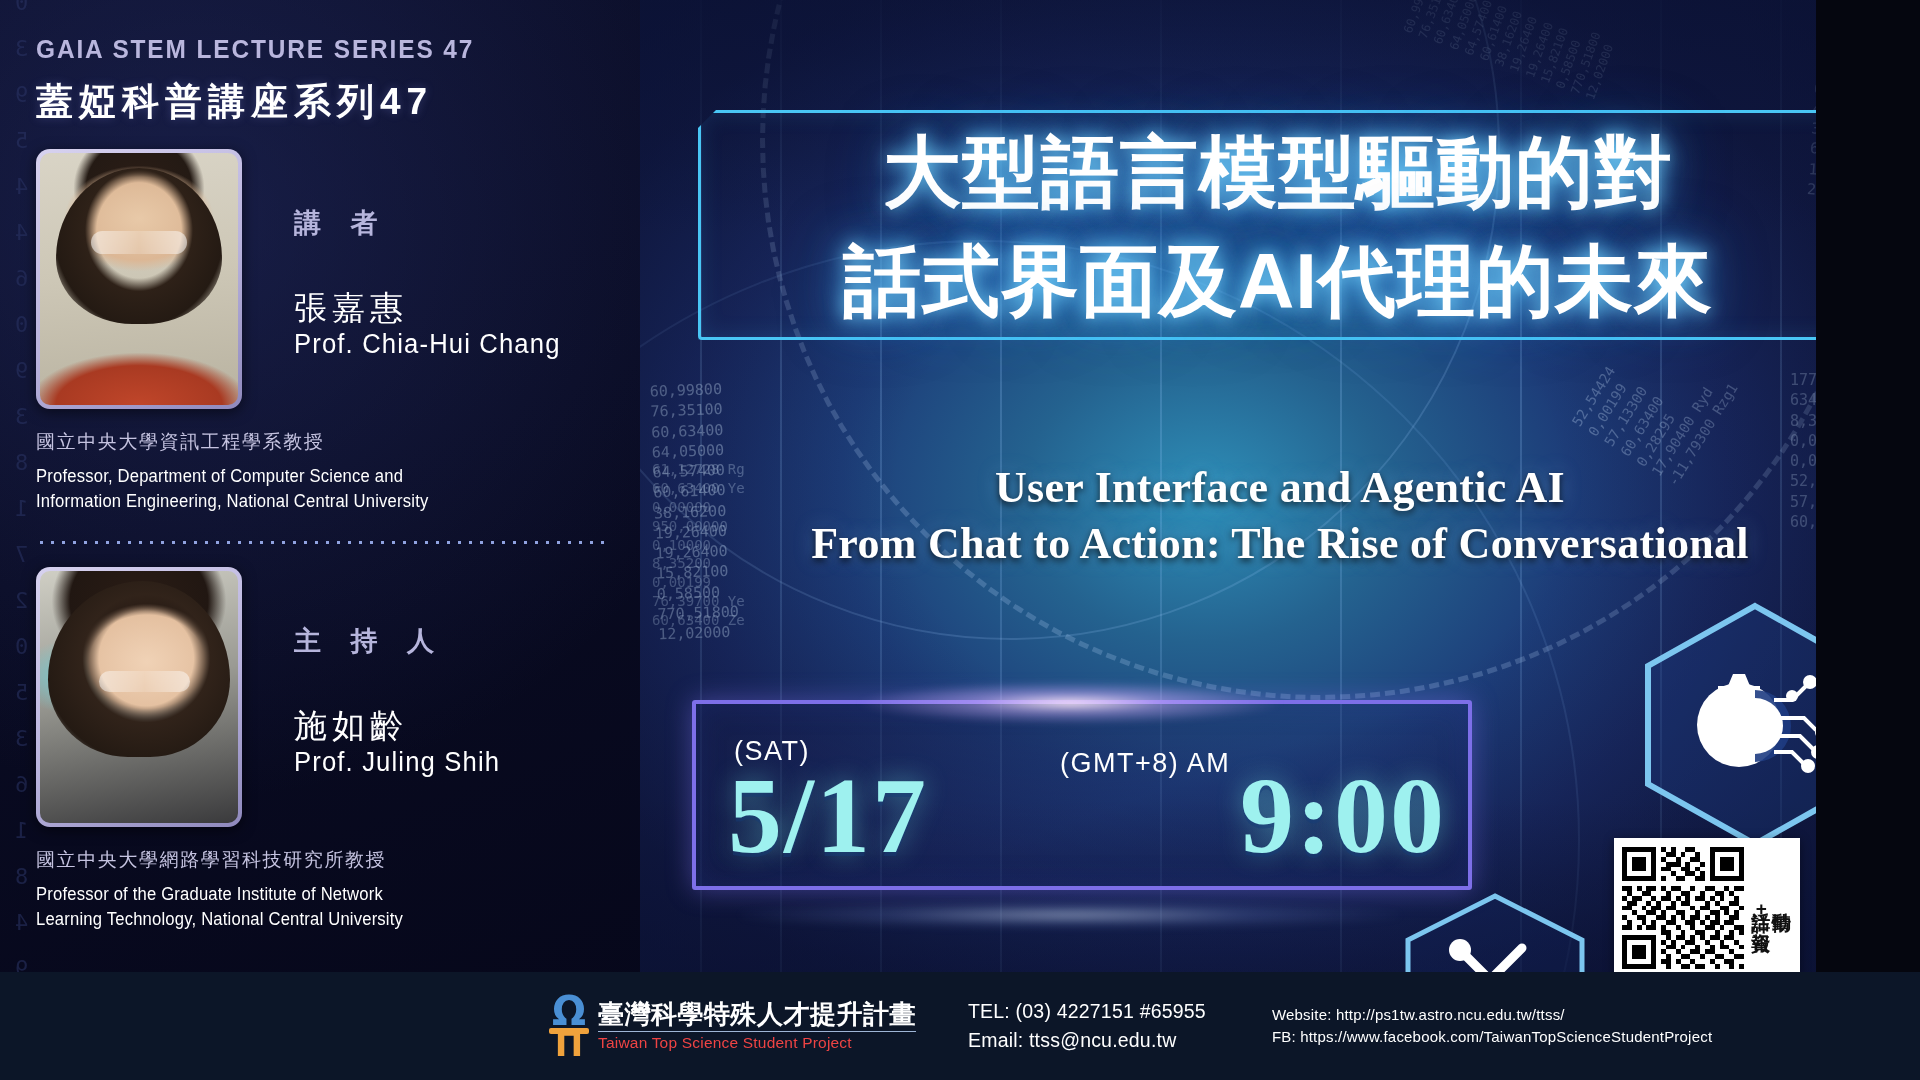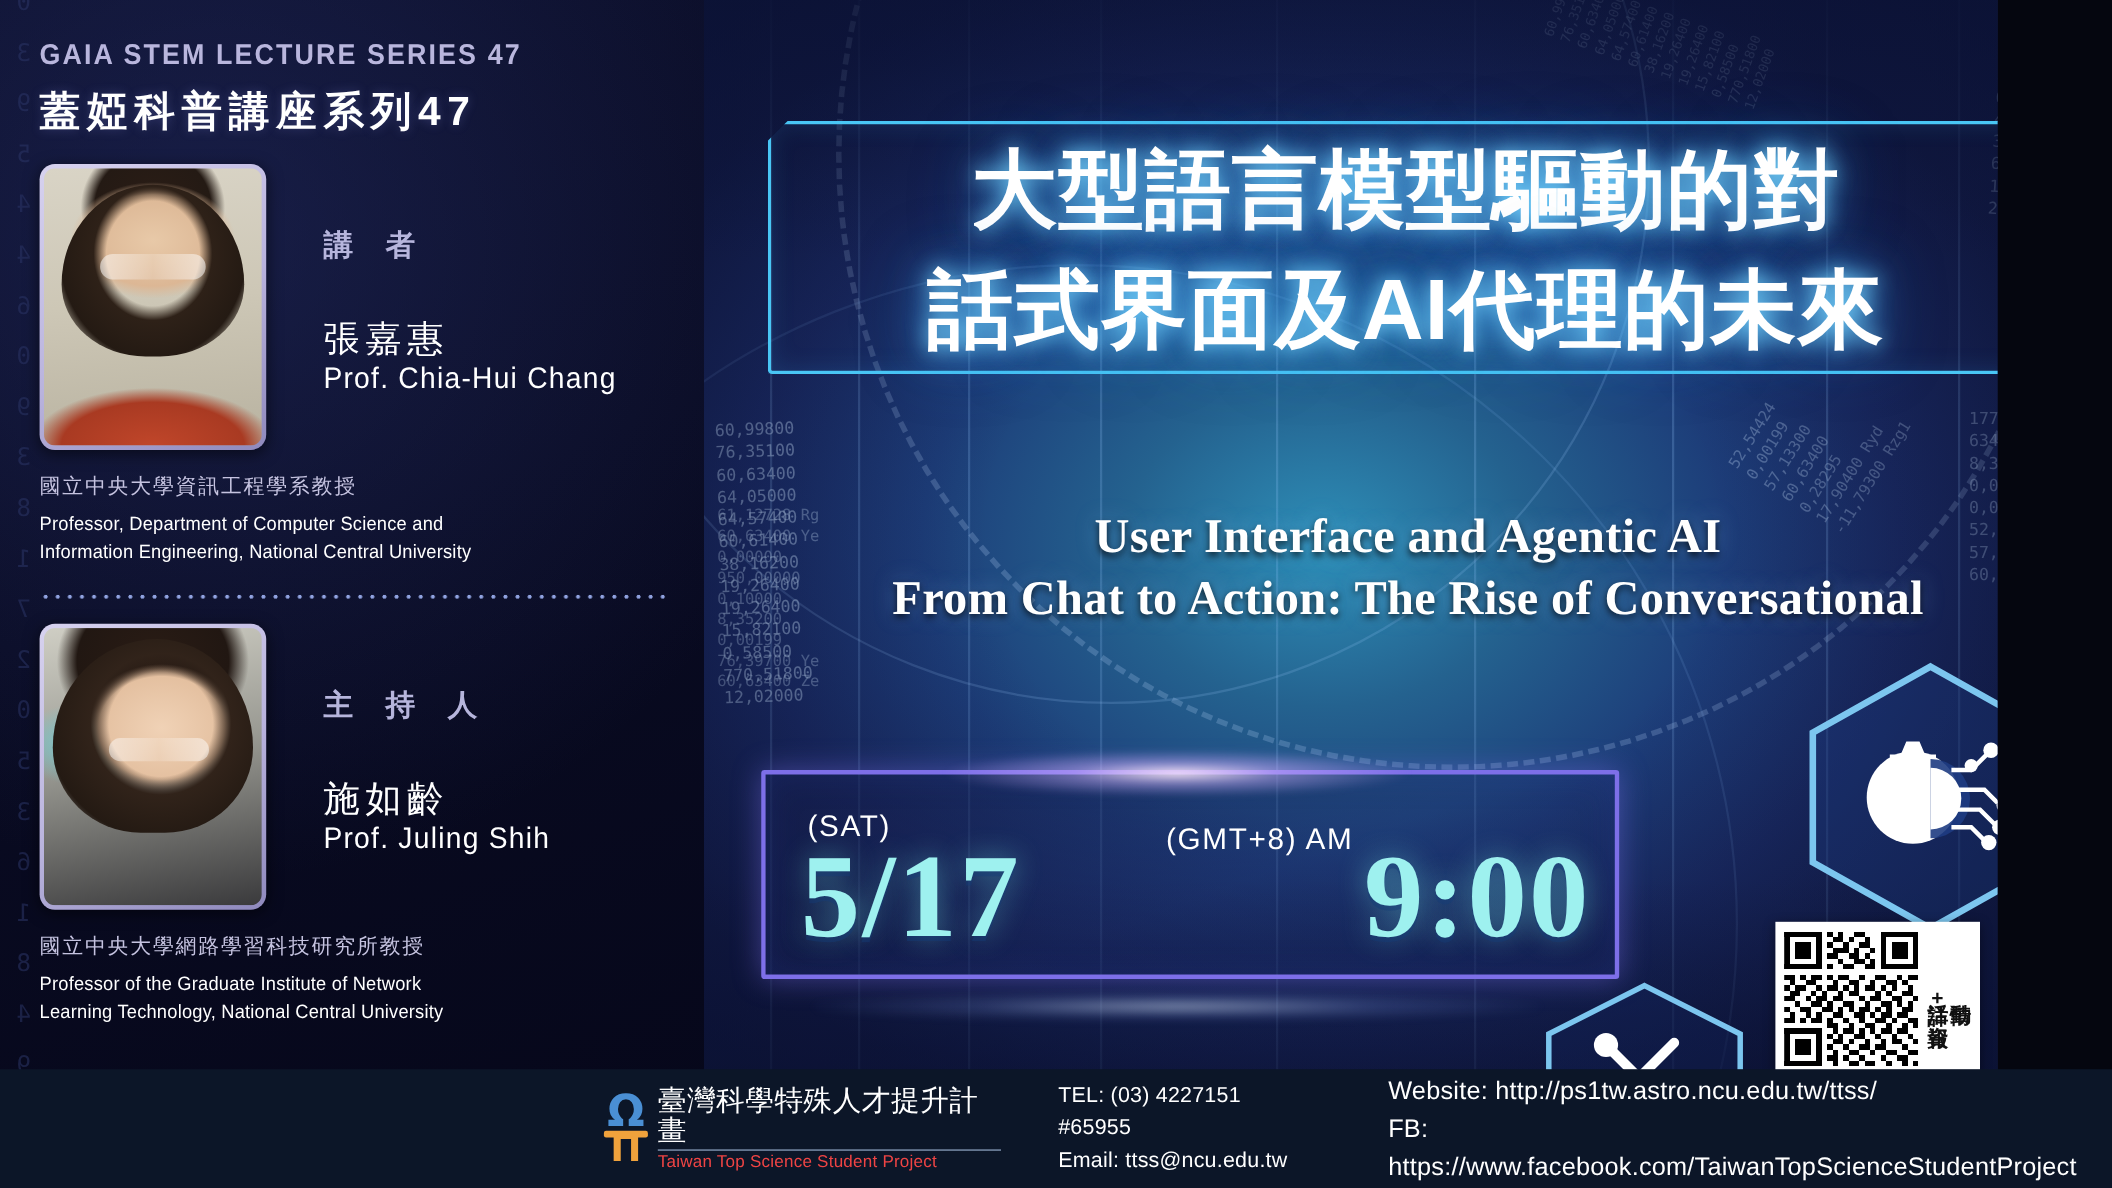--- a/index.html
+++ b/index.html
@@ -208,25 +208,25 @@
   }
   .pibar {
     position:absolute; left:1px; top:34px; width:40px; height:6px; background:#f0a23c; border-radius:2px;
   }
   .pi {
     position:absolute; left:0; top:36px; width:42px; height:28px;
     color:#f0a23c; font-size:34px; line-height:28px; text-align:center; font-weight:bold;
     font-family:"DejaVu Sans", sans-serif;
   }
   .logo-txt { line-height:1.05; }
-  .logo-zh { font-size:26px; color:#fff; font-weight:normal; letter-spacing:.5px; }
+  .logo-zh { font-size:26px; color:#fff; font-weight:bold; letter-spacing:.5px; }
   .logo-rule { height:1px; background:#9fb6d6; margin:3px 0 3px 0; }
   .logo-en { font-size:15.5px; color:#ef4444; letter-spacing:.2px; }
   .contact { margin-left:52px; font-size:19.5px; color:#fff; line-height:1.5; letter-spacing:.2px; }
-  .links { margin-left:66px; font-size:23px; color:#fff; line-height:1.5; letter-spacing:.2px; }
+  .links { margin-left:66px; font-size:15px; color:#fff; line-height:1.5; letter-spacing:.2px; }
 </style>
 </head>
 <body>
 
 <div class="poster">
 
   <div class="left-panel">
     <div class="left-digits">0
 3
 9

